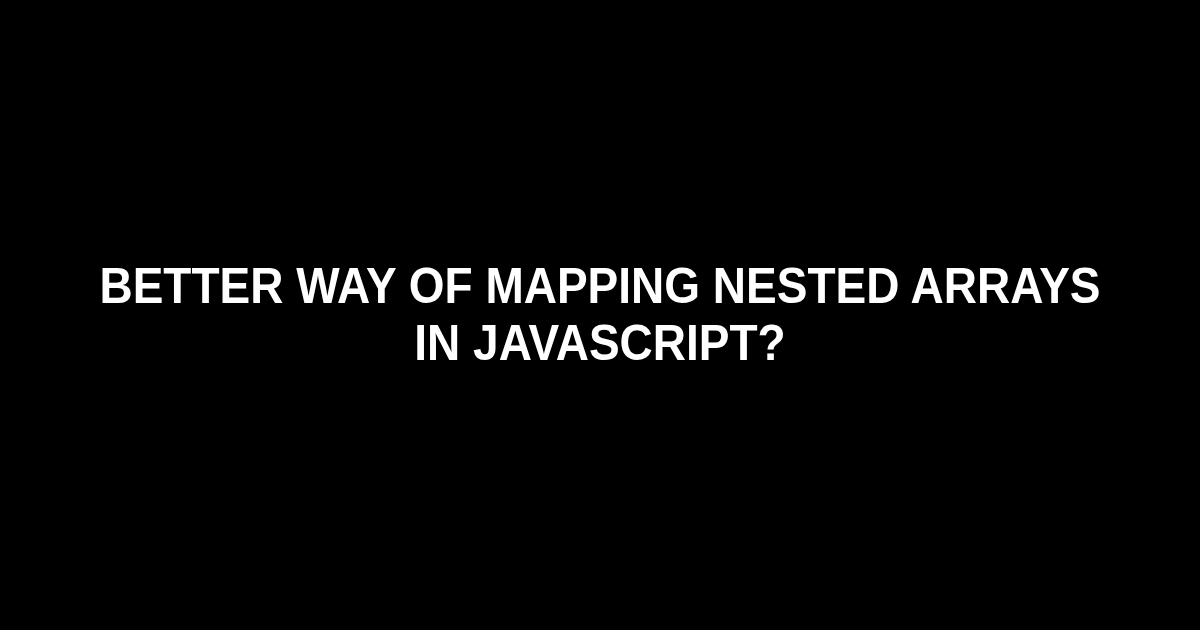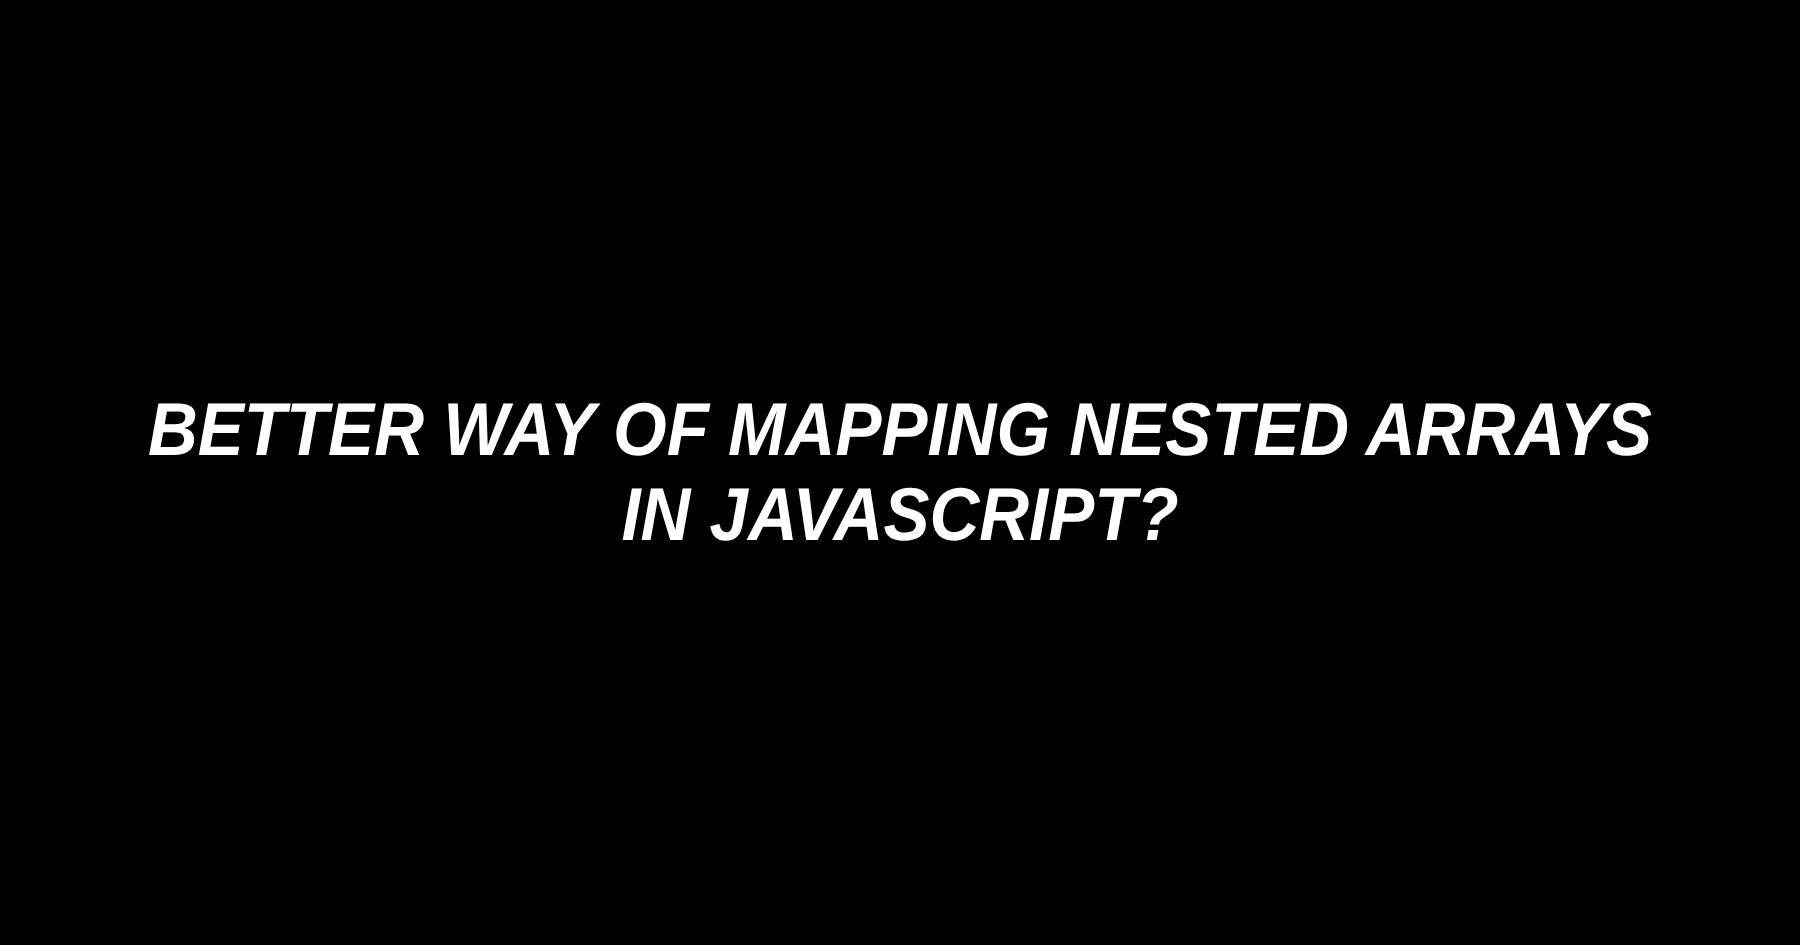--- a/index.html
+++ b/index.html
@@ -13,21 +13,20 @@
       background-color: #000000;
       display: flex;
       align-items: center;
       justify-content: center;
       overflow: hidden;
     }
     .title-container {
       width: 100%;
       padding: 0 48px;
       text-align: center;
-      font-style: italic;
     }
     .title {
       font-family: 'Arial Black', 'Helvetica Neue', Helvetica, Arial, sans-serif;
       font-weight: 900;
       font-size: 50px;
       color: #ffffff;
       text-transform: uppercase;
       letter-spacing: 0px;
       line-height: 1.15;
       font-stretch: condensed;

